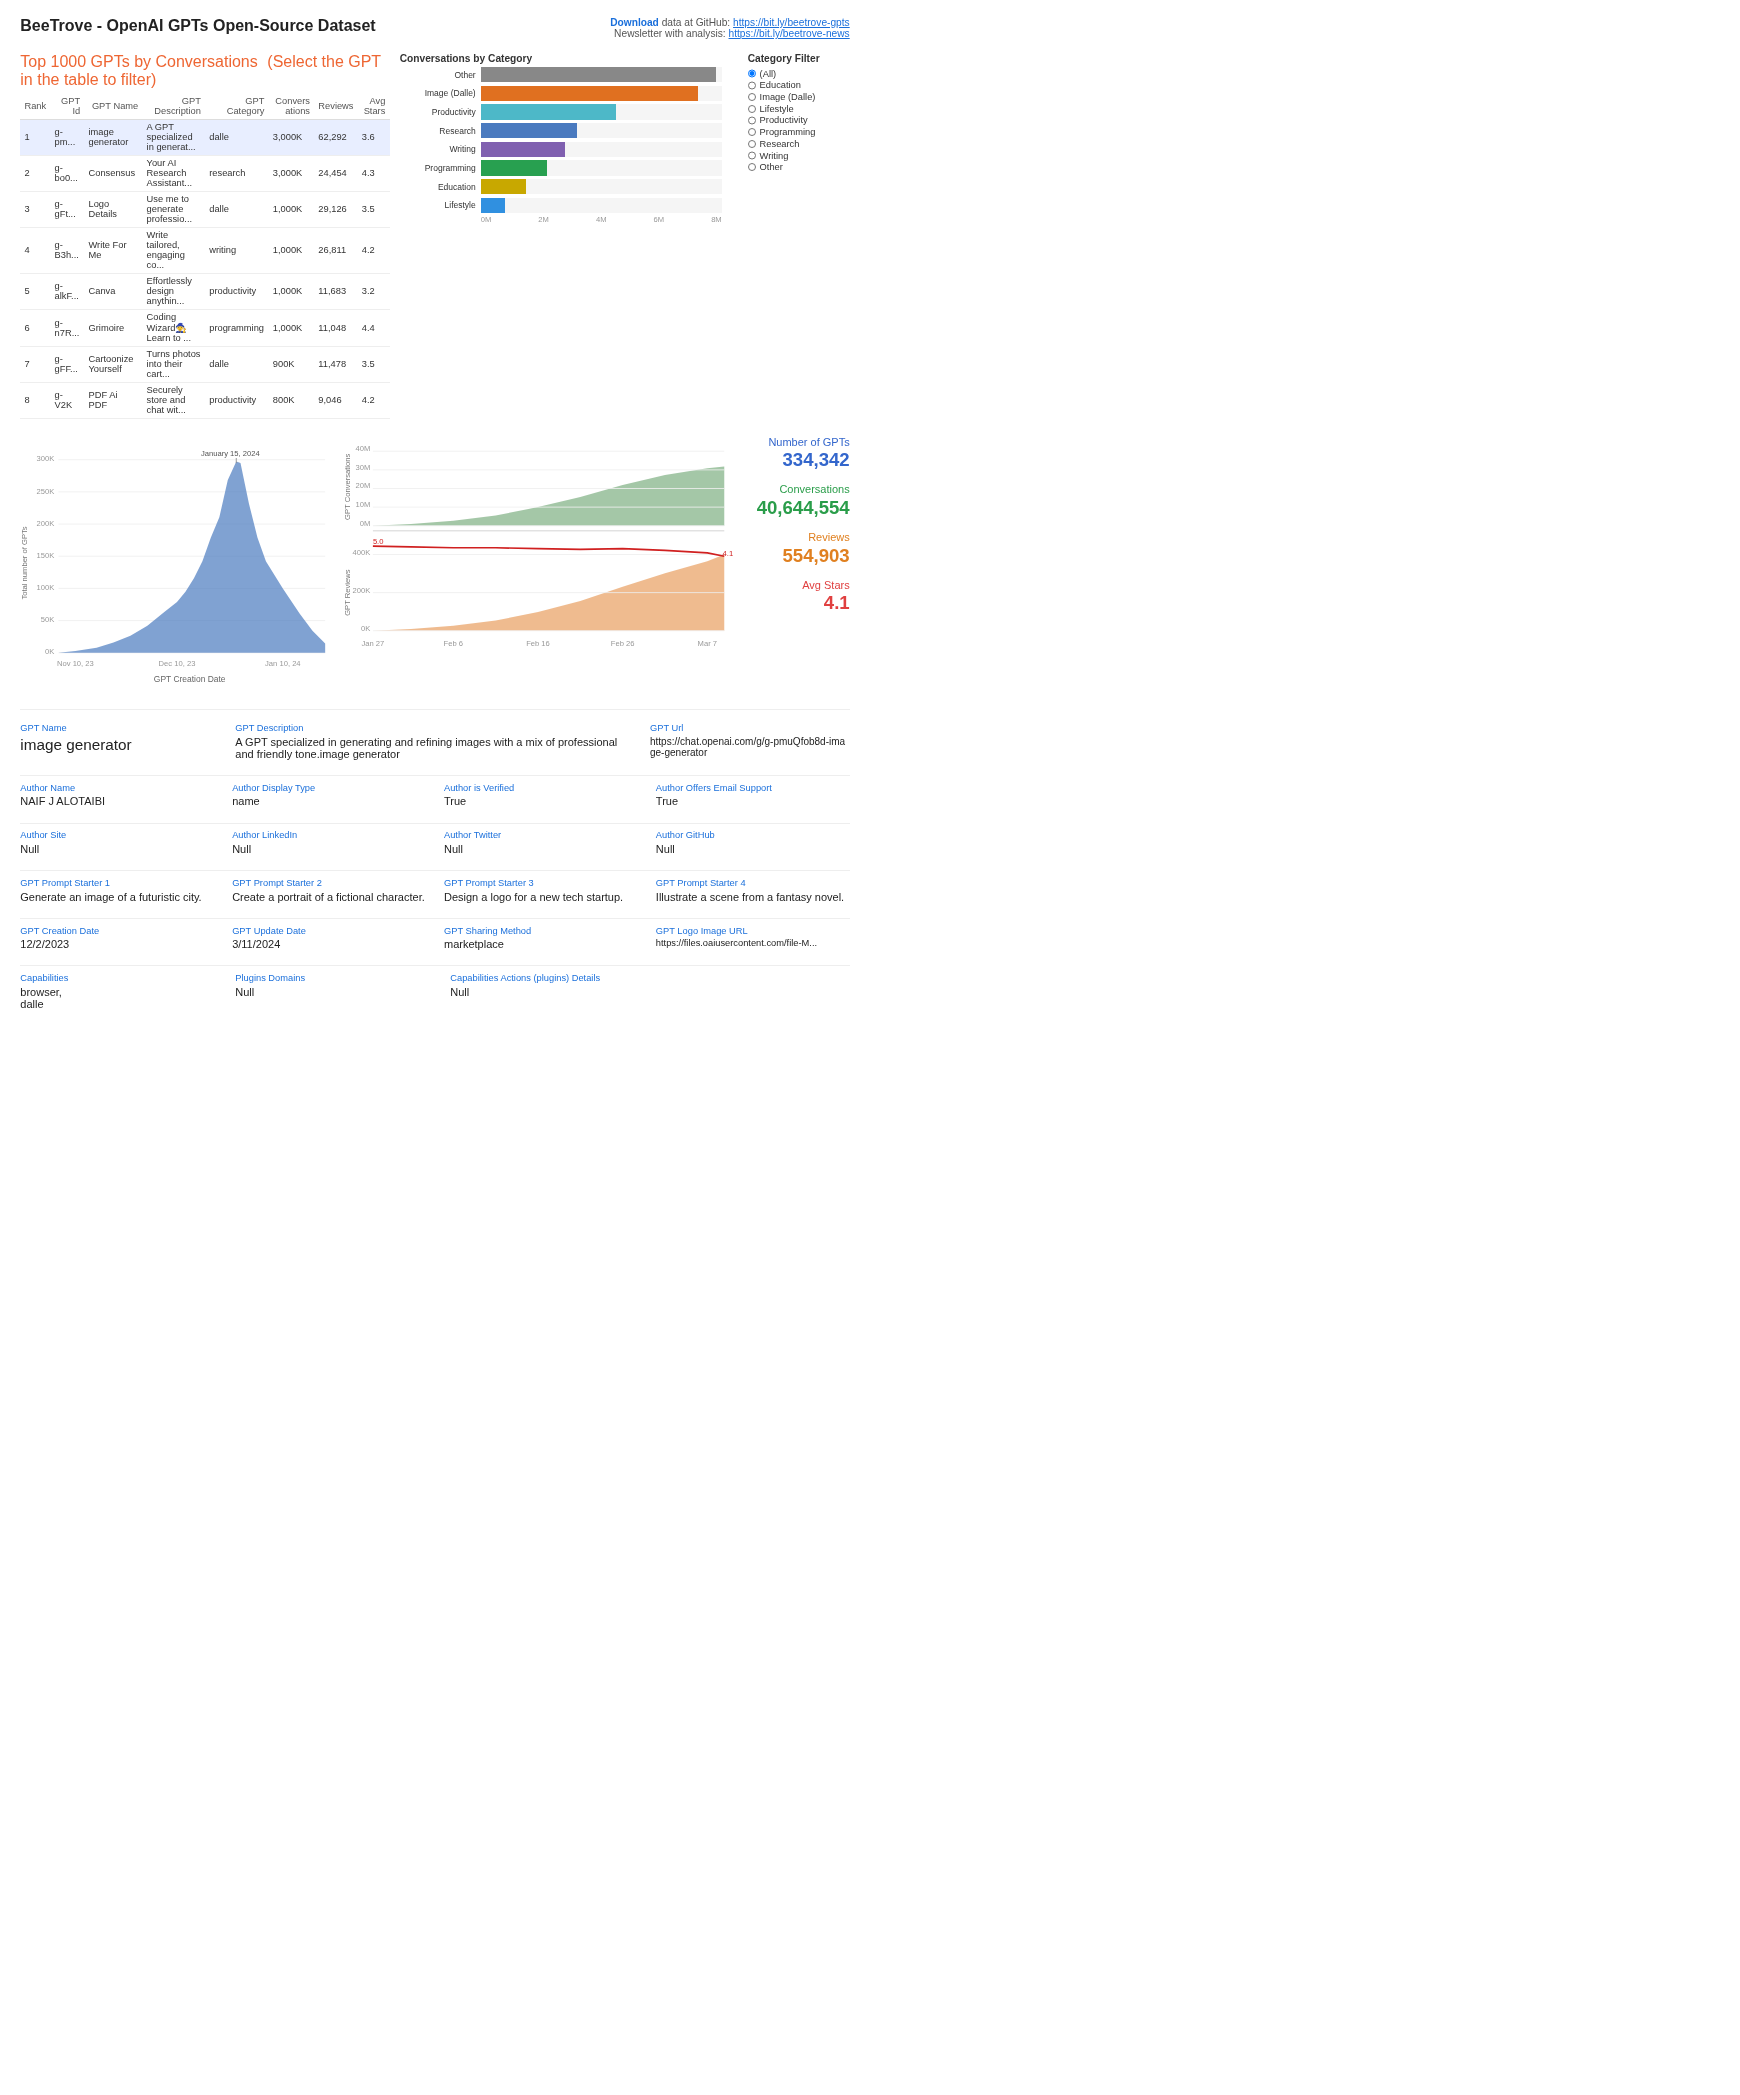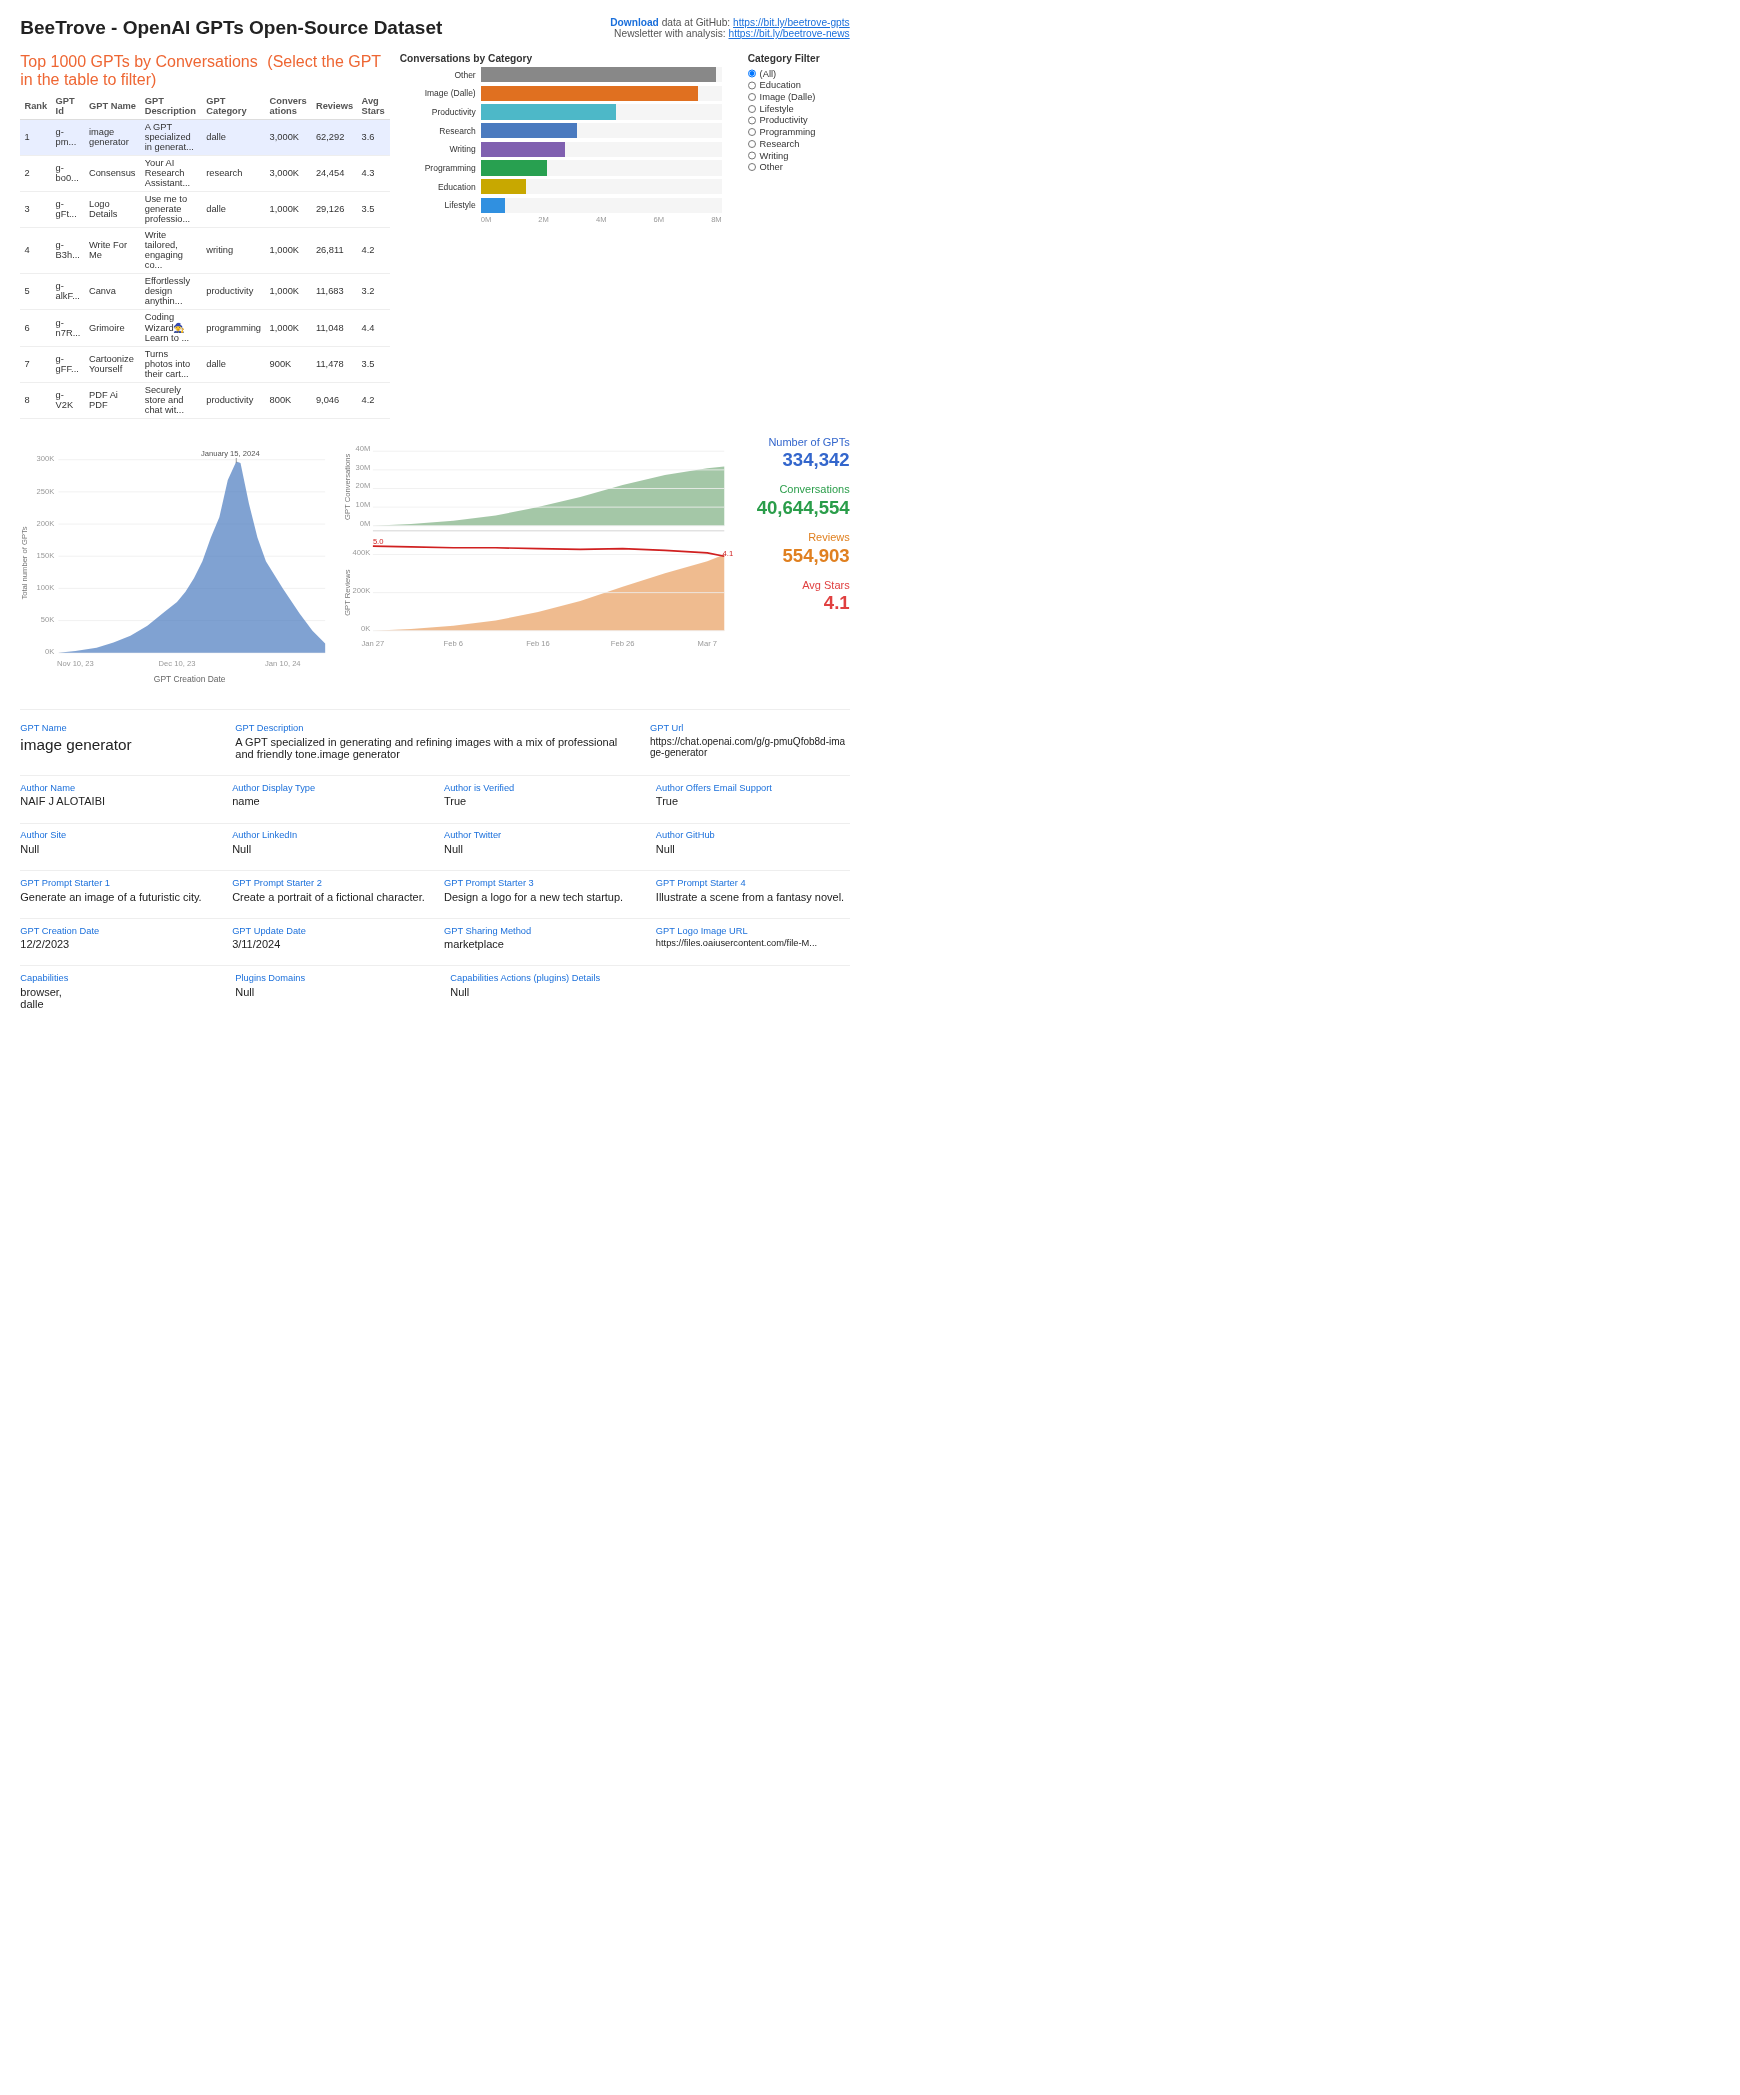--- a/index.html
+++ b/index.html
@@ -2,33 +2,33 @@
 <html style="font-size:13.6px"><head>
   <meta charset="utf-8">
   <style>
     * { box-sizing: border-box; margin: 0; padding: 0; }
     body { font-family: Arial, sans-serif; background: #fff; color: #333; font-size: 11px; width: 870px; }
     
     .page { padding: 17px 20.3px; }
     
     
     .header { display: flex; justify-content: space-between; align-items: flex-start; margin-bottom: 13.6px; }
-    .header-title { font-size: 19px; font-weight: bold; color: #222; }
+    .header-title { font-size: 16px; font-weight: bold; color: #222; }
     .header-links { text-align: right; font-size: 10.2px; color: #555; }
     .header-links a { color: #1a6fdb; text-decoration: underline; }
     .header-links .download-label { color: #1a6fdb; font-weight: bold; }
     
     
     .top-section { display: flex; gap: 10.2px; margin-bottom: 17px; }
     .table-section { flex: 1; }
     .table-section-title { font-size: 16px; color: #333; margin-bottom: 5.1px; }
     .table-section-title span { color: #e63; }
     
     table { border-collapse: collapse; width: 100%; font-size: 9.3px; }
-    th { text-align: left; padding: 2.5px 4.2px; color: #555; font-weight: bold; border-bottom: 0.8px solid #ddd; }
+    th { text-align: right; padding: 2.5px 4.2px; color: #555; font-weight: normal; border-bottom: 0.8px solid #ddd; }
     td { padding: 2.5px 4.2px; border-bottom: 0.8px solid #eee; }
     .selected-row td { background: #e8eeff; }
     
     
     .chart-section { width: 322px; }
     .chart-section-title { font-size: 10.2px; color: #333; margin-bottom: 3.4px; font-weight: bold; }
     .bar-chart { display: flex; flex-direction: column; gap: 3.4px; }
     .bar-row { display: flex; align-items: center; gap: 5.1px; }
     .bar-label { width: 76px; font-size: 8.5px; text-align: right; }
     .bar-container { flex: 1; height: 15.3px; background: #f5f5f5; position: relative; }

